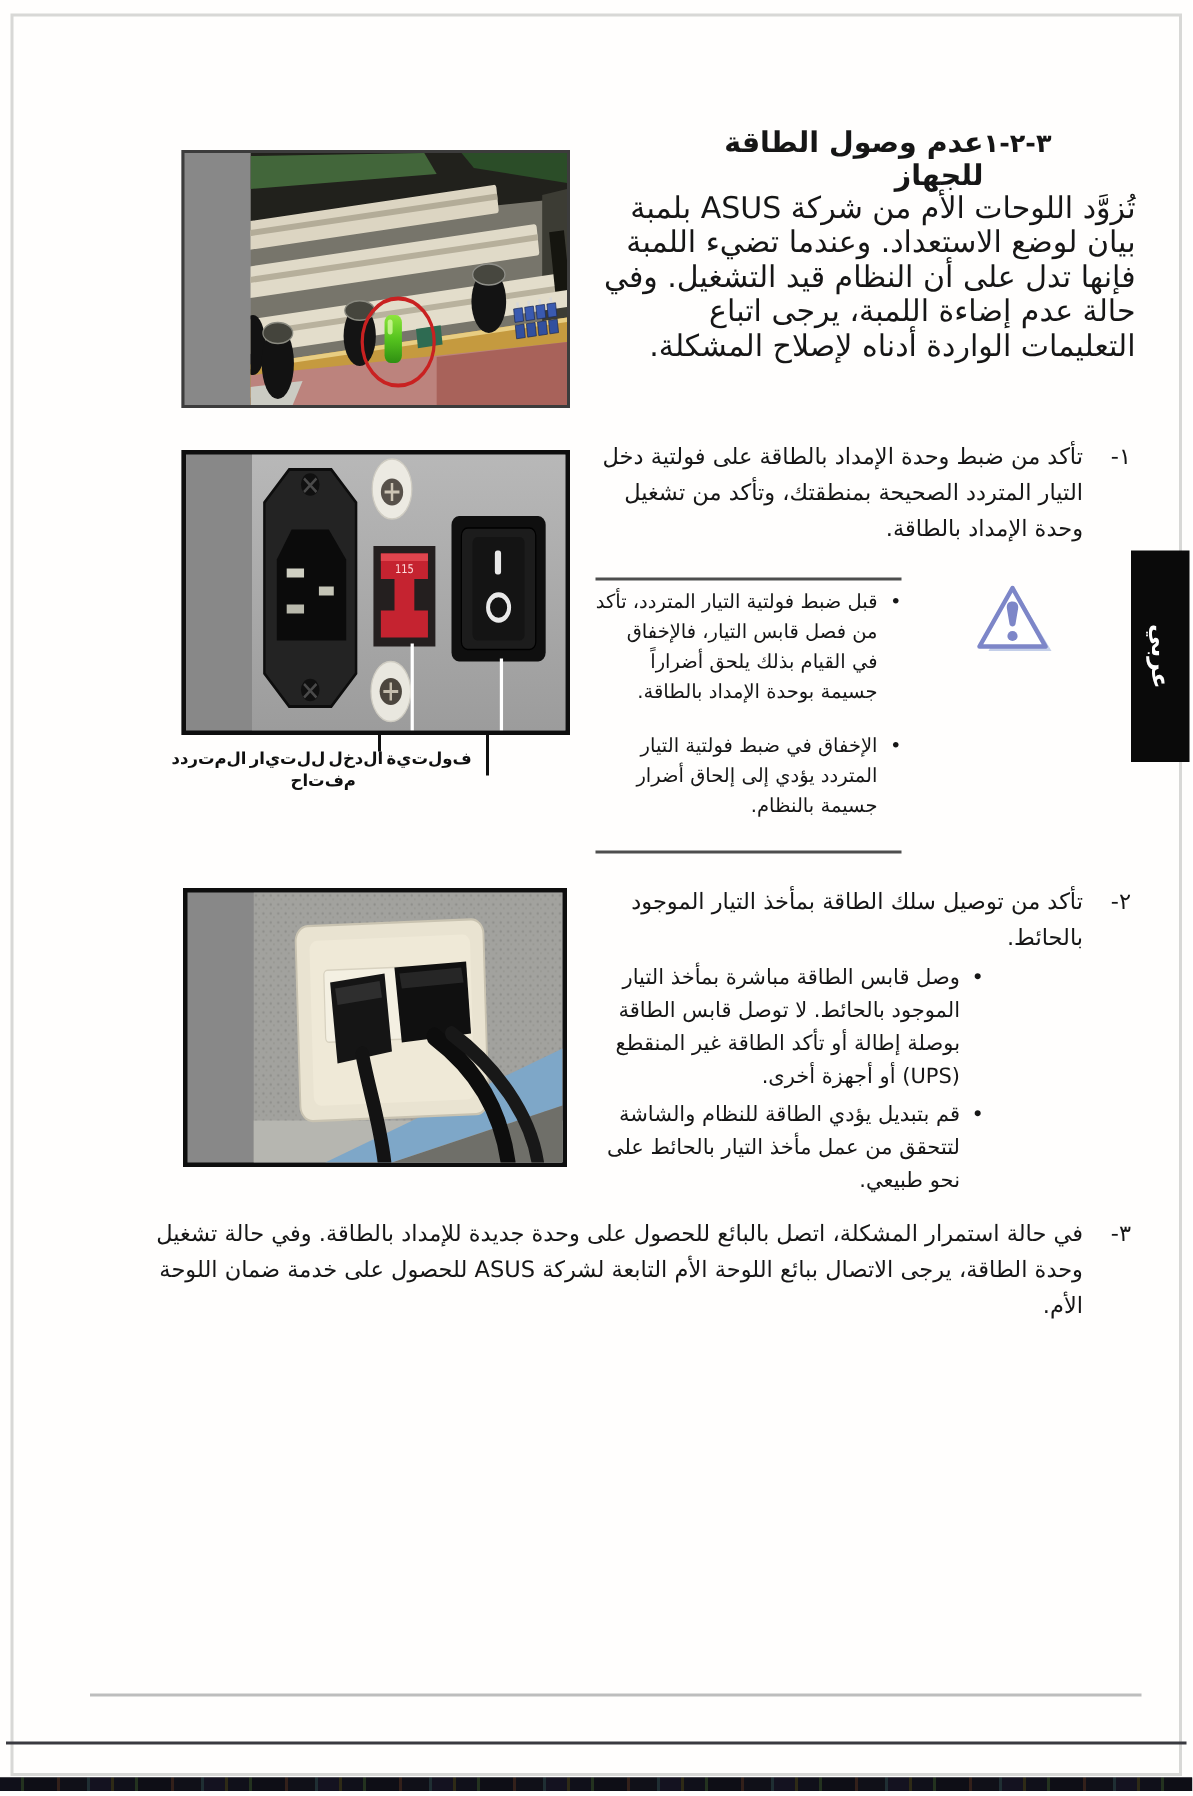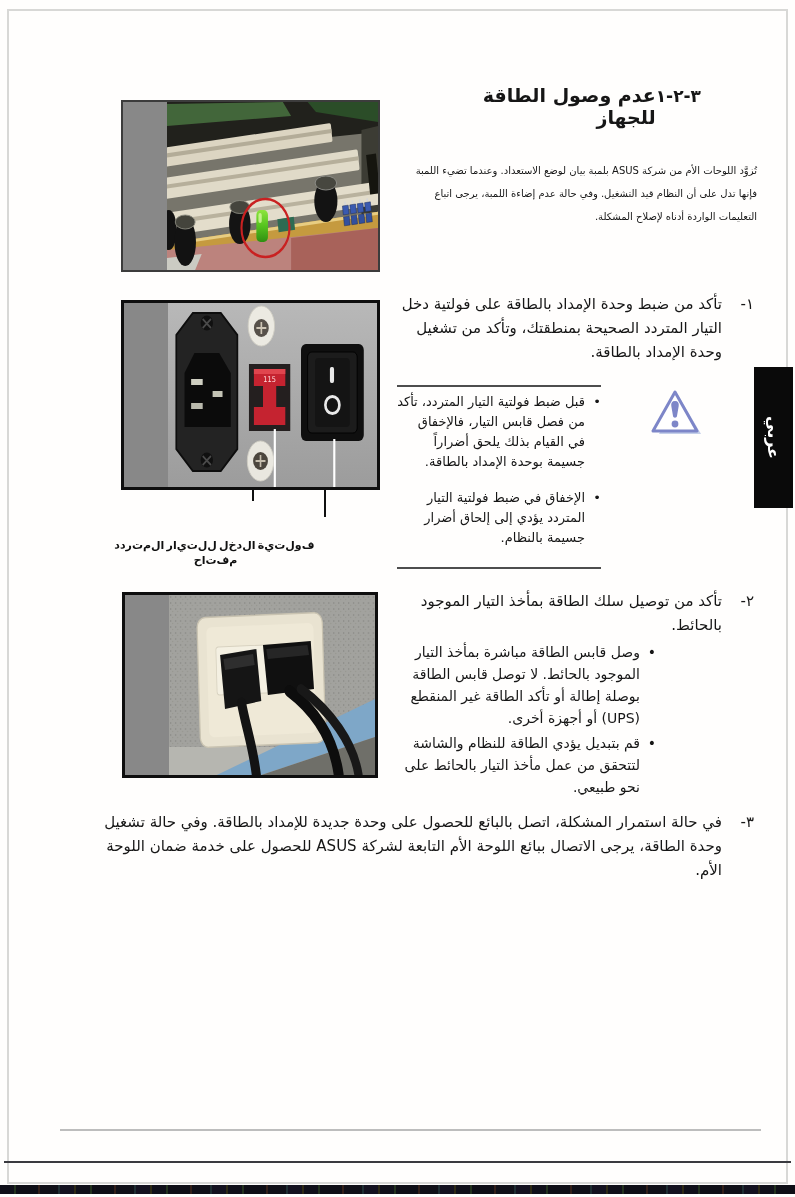--- a/index.html
+++ b/index.html
@@ -7,21 +7,21 @@
         font-family:"DejaVu Sans",sans-serif;color:#161616;overflow:hidden;}
   .frame{position:absolute;left:7px;top:9px;width:777px;height:1171px;
          border:2px solid #d8d8d6;pointer-events:none;}
   
   .title-row{position:absolute;top:84px;left:433px;width:268px;direction:rtl;
              display:flex;justify-content:space-between;align-items:baseline;font-weight:bold;}
   .title-num{font-size:17px;}
   .title-text{font-size:19px;}
   
   .intro{position:absolute;top:127px;left:395px;width:362px;direction:rtl;
-         text-align:right;font-size:10px;line-height:23px;margin-top:32px;}
+         text-align:right;font-size:20px;line-height:23px;}
   .step{position:absolute;direction:rtl;display:flex;font-size:15px;line-height:24px;}
   .step .num{flex:0 0 32px;}
   .step .txt{flex:1;text-align:right;}
   .step1{top:292px;left:397px;width:357px;}
   .step2{top:589px;left:397px;width:357px;}
   .step3{top:810px;left:88px;width:666px;}
   .s2bullets{position:absolute;top:641px;left:397px;width:259px;direction:rtl;
              font-size:14px;line-height:22px;}
   .bullet{display:flex;}
   .bullet + .bullet{margin-top:3px;}
@@ -36,21 +36,21 @@
   
   .fig{position:absolute;box-sizing:border-box;background:#888;padding-left:44px;}
   .fig svg{display:block;width:100%;height:100%;}
   .fig-mb{left:121px;top:100px;width:259px;height:172px;border:2px solid #3c3c3c;}
   .fig-psu{left:121px;top:300px;width:259px;height:190px;border:3px solid #0e0e0e;}
   .fig-outlet{left:122px;top:592px;width:256px;height:186px;border:3px solid #0e0e0e;}
   .callout{position:absolute;width:2px;background:#101010;}
   .callout-a{left:252px;top:490px;height:11px;}
   .callout-b{left:324px;top:490px;height:27px;}
   .psu-label{position:absolute;text-align:center;font-size:11px;font-weight:bold;
-             line-height:15px;color:#101010;margin-top:40px;}
+             line-height:15px;color:#101010;}
   .lbl1{left:108px;top:498px;width:215px;}
   .lbl2{left:208px;top:517px;width:190px;}
   .garbled{direction:ltr;unicode-bidi:bidi-override;}
   
   .aside-tab{position:absolute;left:754px;top:367px;width:39px;height:141px;background:#0a0a0a;
              display:flex;align-items:center;justify-content:center;}
   .aside-tab span{transform:rotate(90deg);color:#ffffff;font-size:16px;font-weight:bold;white-space:nowrap;}
   .footer-rule{position:absolute;left:60px;top:1129px;width:701px;height:2px;background:#bdbdbd;}
   .footer-text{position:absolute;left:96px;top:1135px;width:437px;direction:rtl;
                text-align:right;font-size:14px;}

